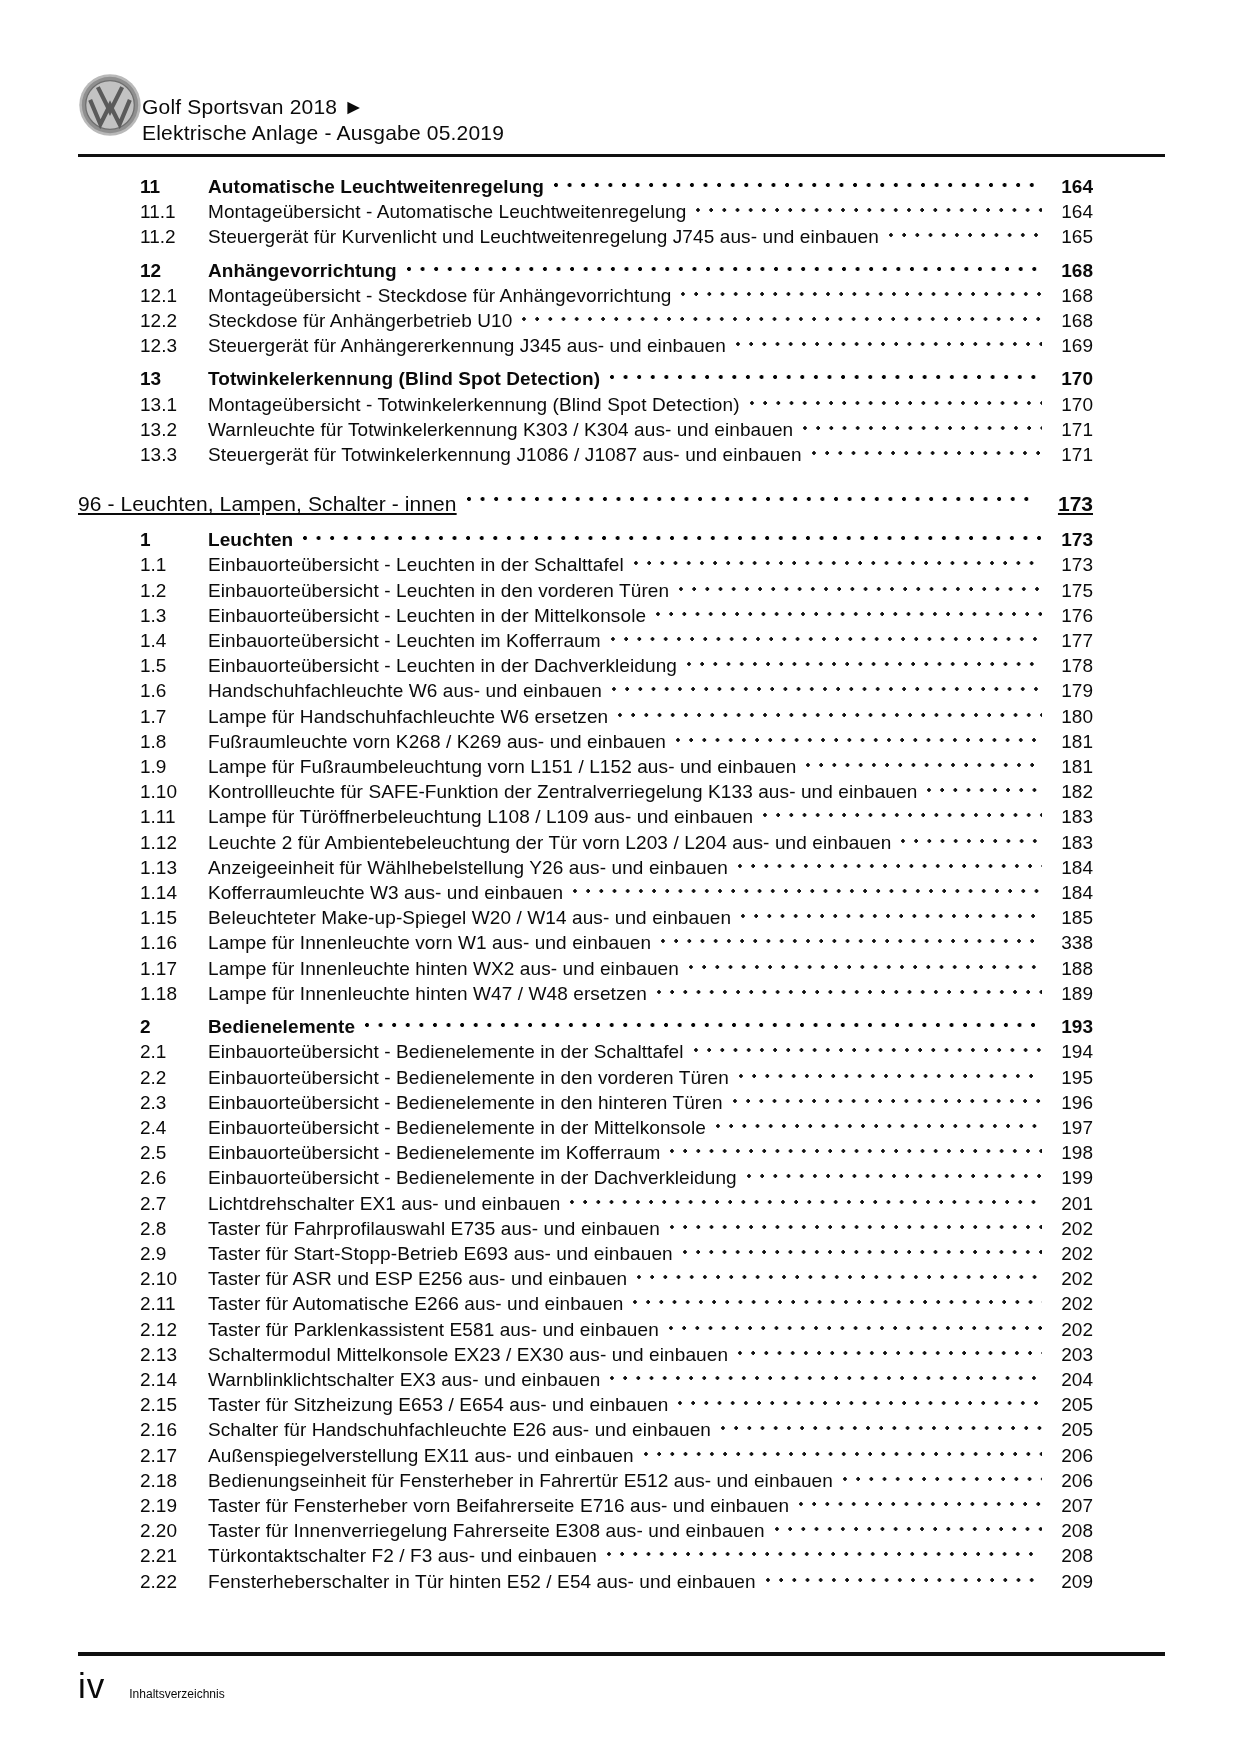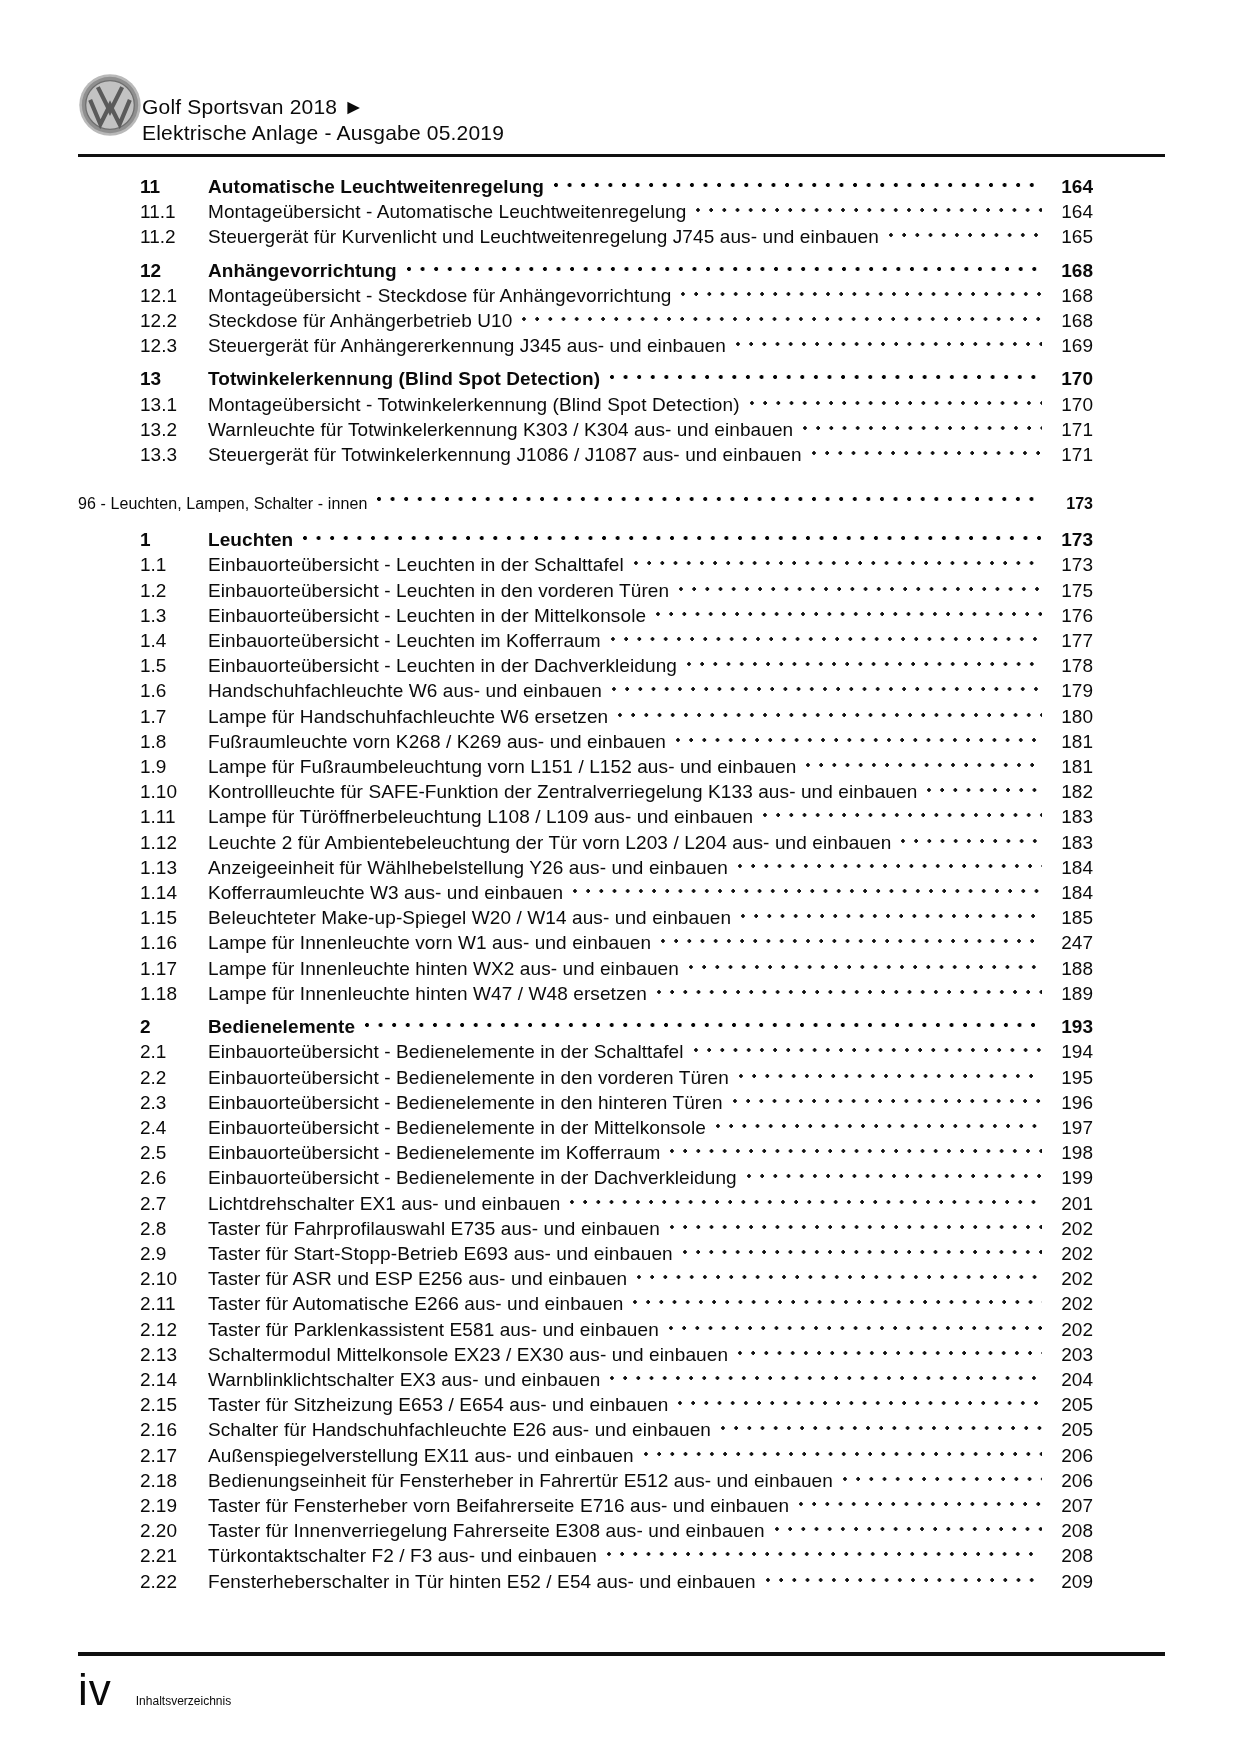--- a/index.html
+++ b/index.html
@@ -53,36 +53,37 @@
   .row--section { font-weight: bold; margin-top: 8px; }
   .row--section .leader,
   .row--chapter .leader {
     background-image: radial-gradient(circle at 2px 3px, #050505 1.85px, rgba(0,0,0,0) 2.2px);
     background-size: 13.6px 6px;
   }
   .row--chapter {
     padding-left: 0;
     margin-top: 21px;
     margin-bottom: 5px;
-    font-size: 16px;
+    font-size: 21px;
     line-height: 31px;
+    text-decoration: underline;
   }
   .row--chapter .pnum { font-weight: bold; width: 54px; }
 
   
   .footer {
     position: absolute;
     left: 78px; right: 75px; top: 1652px;
     border-top: 4px solid #101010;
     padding-top: 12px;
     display: flex;
     align-items: baseline;
     gap: 24px;
   }
-  .footer-roman { font-size: 44px; line-height: 1; letter-spacing: 1px; }
+  .footer-roman { font-size: 35px; line-height: 1; letter-spacing: 1px; }
   .footer-label { font-size: 12px; }
 </style>
 </head>
 <body>
 
 <div class="page">
 
   <div class="header">
     <svg class="logo" viewBox="0 0 100 100" aria-hidden="true">
       <circle cx="50" cy="50" r="48" fill="#b9b9b9"></circle>
@@ -266,21 +267,21 @@
       <div class="row row--sub">
     <span class="num">1.15</span>
     <span class="title">Beleuchteter Make-up-Spiegel W20 / W14 aus- und einbauen</span>
     <span class="leader"></span>
     <span class="pnum">185</span>
   </div>
       <div class="row row--sub">
     <span class="num">1.16</span>
     <span class="title">Lampe für Innenleuchte vorn W1 aus- und einbauen</span>
     <span class="leader"></span>
-    <span class="pnum">247</span>
+    <span class="pnum">338</span>
   </div>
       <div class="row row--sub">
     <span class="num">1.17</span>
     <span class="title">Lampe für Innenleuchte hinten WX2 aus- und einbauen</span>
     <span class="leader"></span>
     <span class="pnum">188</span>
   </div>
       <div class="row row--sub">
     <span class="num">1.18</span>
     <span class="title">Lampe für Innenleuchte hinten W47 / W48 ersetzen</span>

